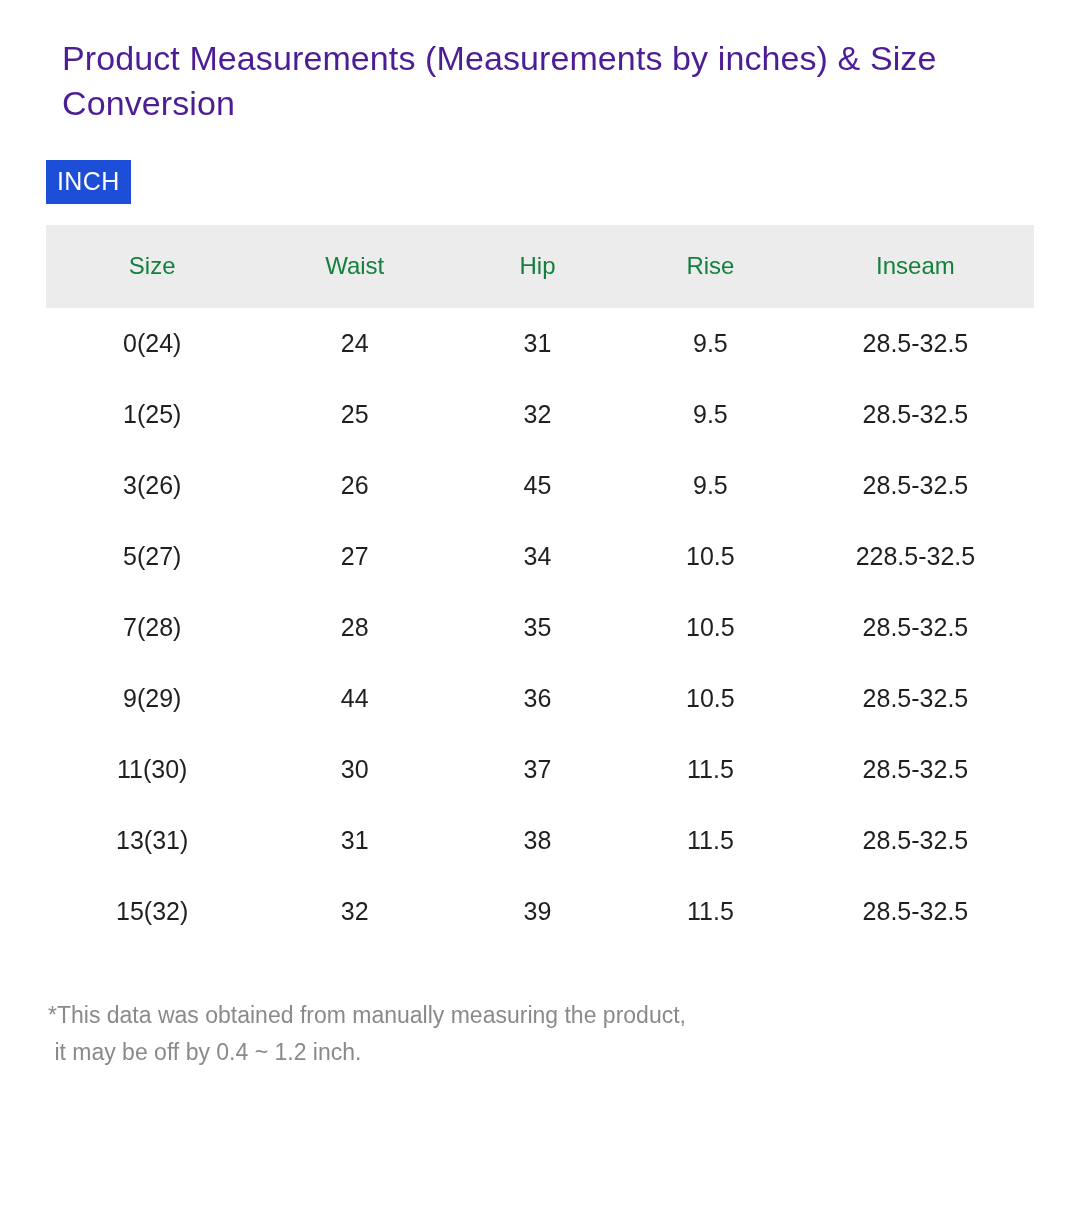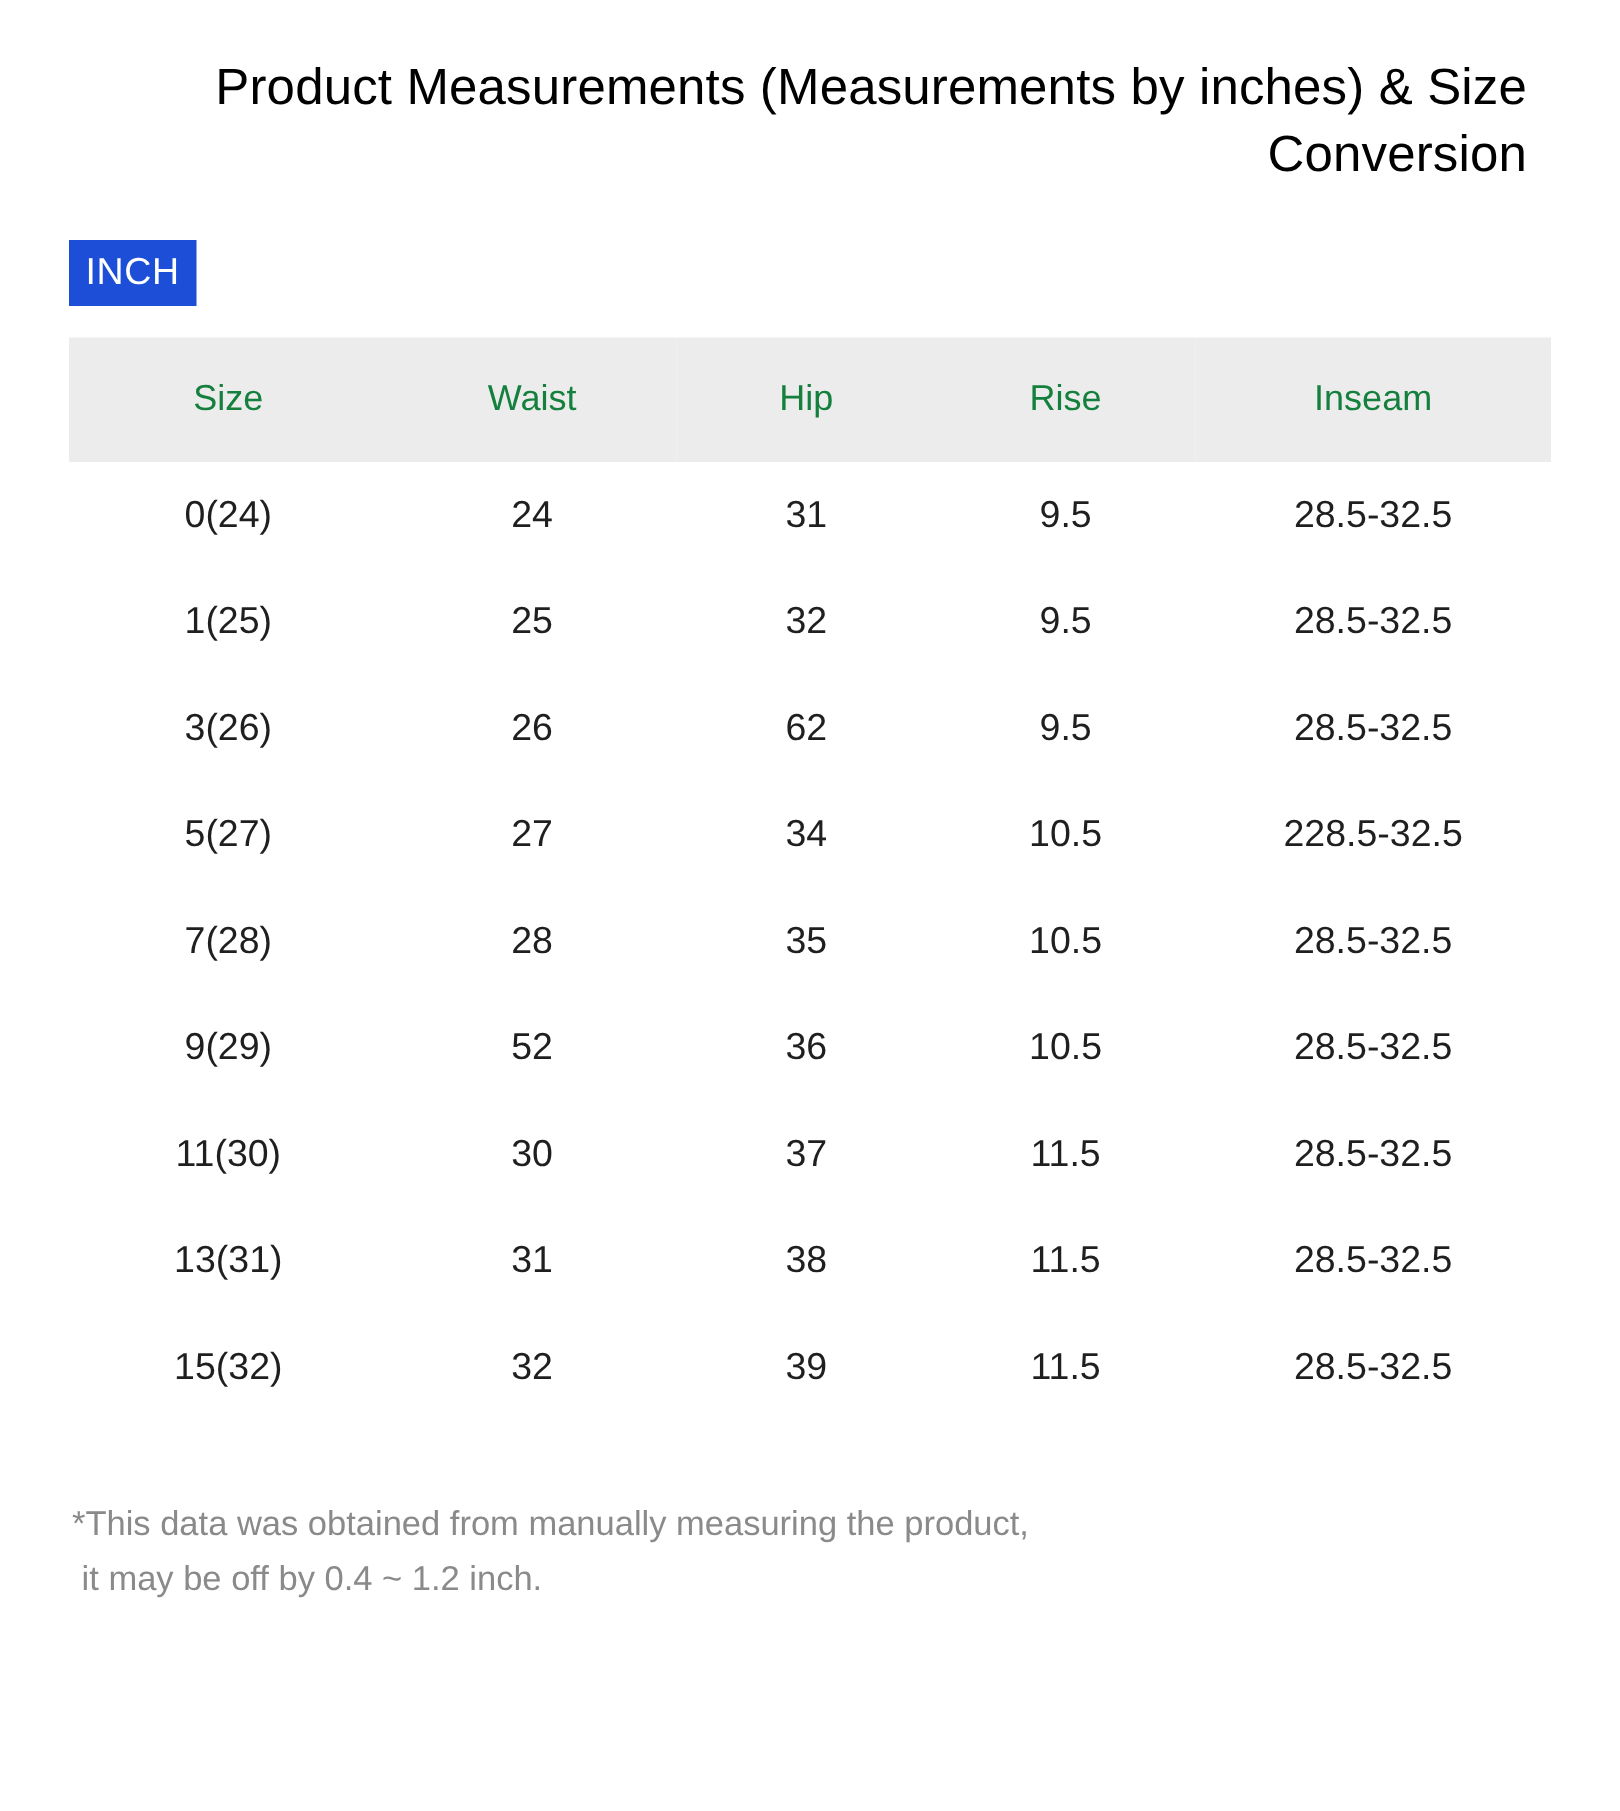--- a/index.html
+++ b/index.html
@@ -15,25 +15,25 @@
     position: relative;
     overflow: hidden;
   }
   .page {
     width: 1080px;
     height: 1207px;
     box-sizing: border-box;
     padding: 0;
   }
   .title {
-    text-align: right;
+    text-align: left;
     font-size: 34px;
     font-weight: 400;
     line-height: 1.33;
-    color: #000000;
+    color: #4c1d95;
     margin: 36px 62px 0 62px;
     letter-spacing: 0.1px;
   }
   .unit-badge-row {
     margin: 34px 0 0 46px;
   }
   .unit-badge {
     display: inline-block;
     background: #1d4ed8;
     color: #ffffff;
@@ -121,41 +121,41 @@
       <tr>
         <td class="bold">1(25)</td>
         <td class="bold">25</td>
         <td>32</td>
         <td>9.5</td>
         <td>28.5-32.5</td>
       </tr>
       <tr>
         <td class="bold">3(26)</td>
         <td class="bold">26</td>
-        <td>62</td>
+        <td>45</td>
         <td>9.5</td>
         <td>28.5-32.5</td>
       </tr>
       <tr>
         <td class="bold">5(27)</td>
         <td class="bold">27</td>
         <td>34</td>
         <td>10.5</td>
         <td>228.5-32.5</td>
       </tr>
       <tr>
         <td class="bold">7(28)</td>
         <td class="bold">28</td>
         <td>35</td>
         <td>10.5</td>
         <td>28.5-32.5</td>
       </tr>
       <tr>
         <td class="bold">9(29)</td>
-        <td class="bold">52</td>
+        <td class="bold">44</td>
         <td>36</td>
         <td>10.5</td>
         <td>28.5-32.5</td>
       </tr>
       <tr>
         <td class="bold">11(30)</td>
         <td class="bold">30</td>
         <td>37</td>
         <td>11.5</td>
         <td>28.5-32.5</td>

